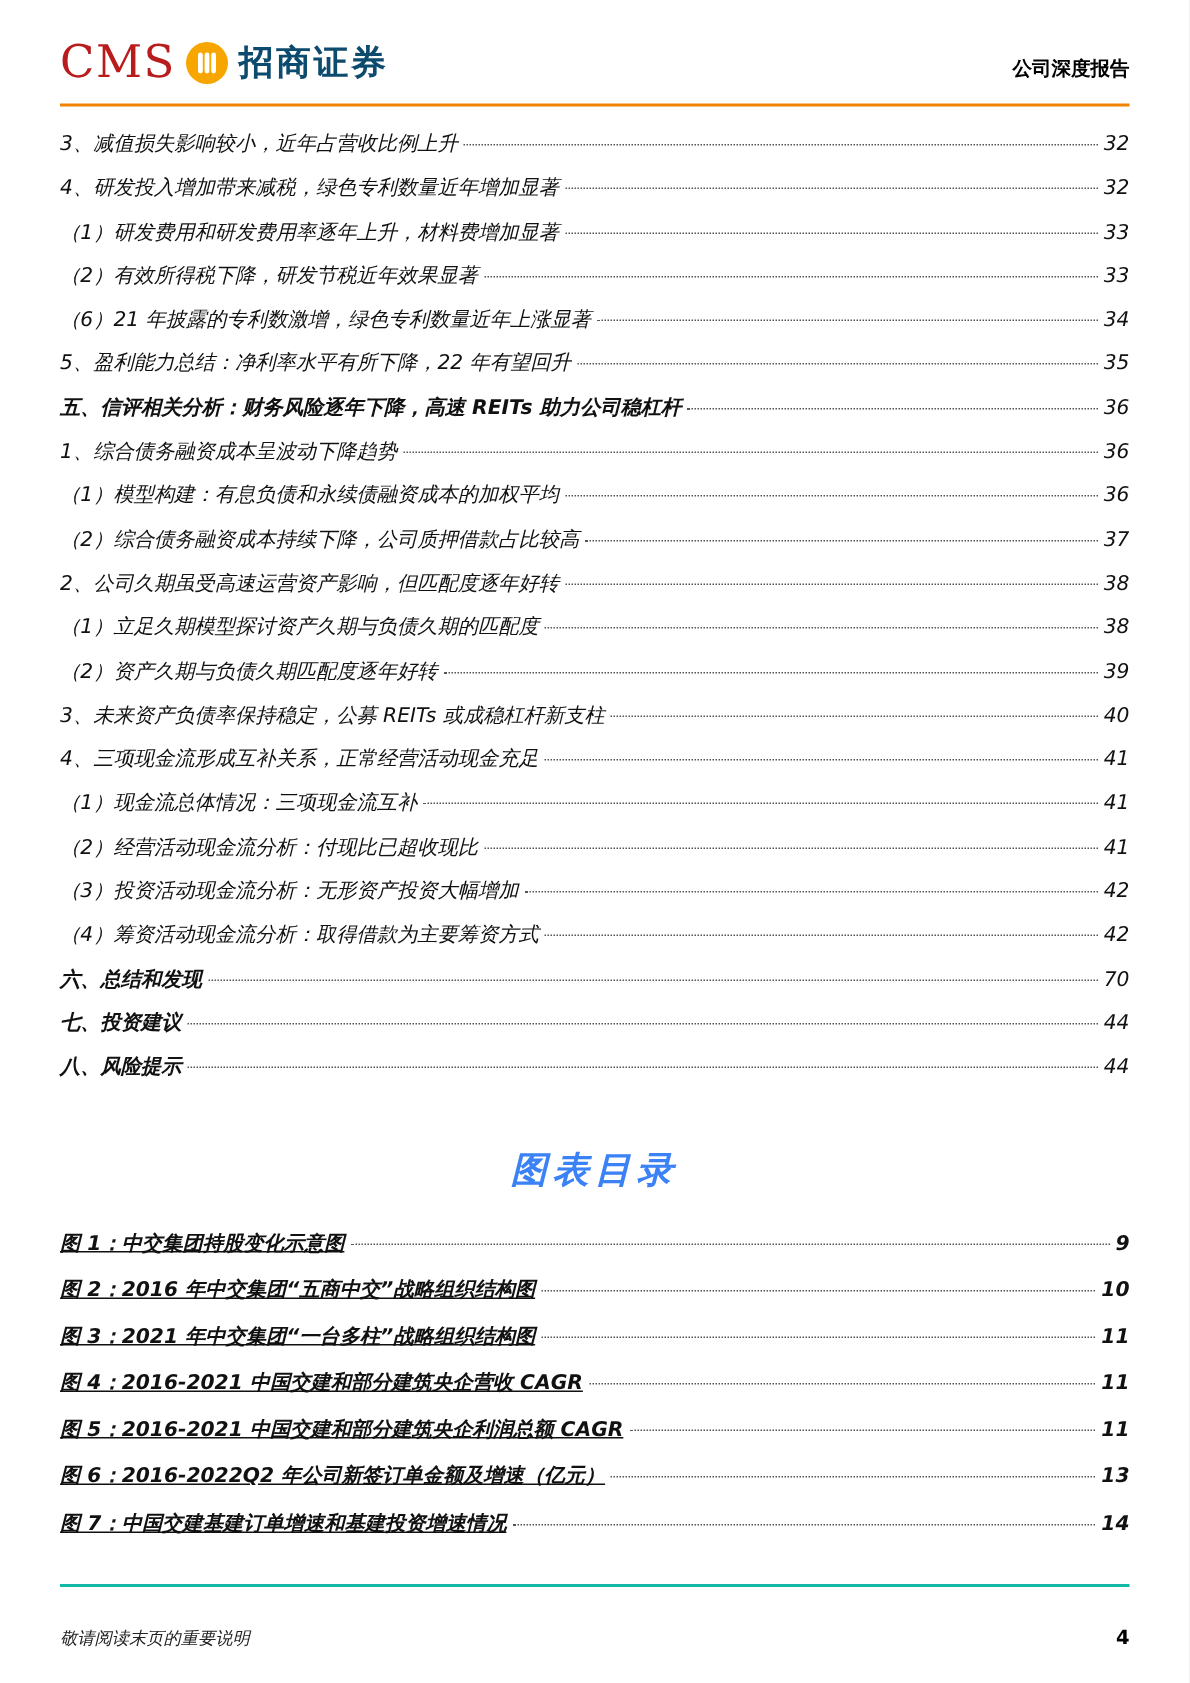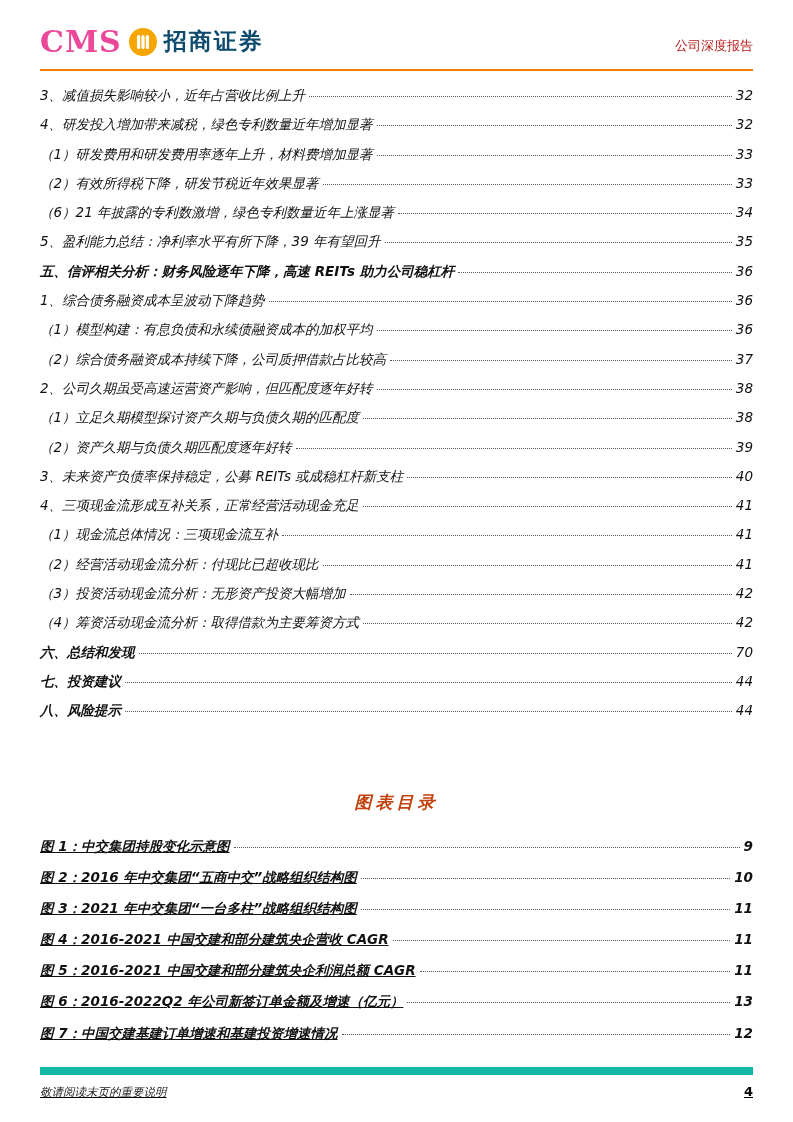--- a/index.html
+++ b/index.html
@@ -9,29 +9,29 @@
     position:relative; font-family:"DejaVu Sans","Liberation Sans",sans-serif;
     overflow:hidden;
   }
   
   .header {
     margin:0 40px; padding-top:24px; display:flex;
     justify-content:space-between; align-items:flex-end;
   }
   .logo { display:flex; align-items:center; gap:6px; }
   .logo-cms {
-    color:#ec4899; font-weight:bold; font-size:30px; letter-spacing:1px;
+    color:#b91c1c; font-weight:normal; font-size:30px; letter-spacing:1px;
     font-family:"DejaVu Serif","Liberation Serif",serif;
   }
   .logo-circle { width:30px; height:30px; display:block; }
   .logo-brand {
     color:#0c4a6e; font-weight:bold; font-size:23px; letter-spacing:2px;
     font-family:"DejaVu Serif","Liberation Serif",serif;
   }
-  .report-type { color:#b91c1c; font-size:13px; padding-bottom:4px; }
+  .report-type { color:#000000; font-size:13px; padding-bottom:4px;font-weight:bold; }
   .header-rule { margin:10px 40px 0 40px; border-top:2.5px solid #ef8200; }
 
   
   .toc { margin:16px 40px 0 40px; }
   .toc-row {
     display:flex; align-items:baseline; height:29.3px;
     font-size:13.5px; font-style:italic; color:#111; cursor:pointer;
   }
   .fig-list .toc-row { height:31.2px; font-size:13.5px; }
   .toc-row .lbl { white-space:nowrap; }
@@ -39,31 +39,31 @@
   .fig-list .toc-row .lbl { font-weight:bold; font-style:italic;text-decoration:underline; }
   .dots {
     flex:1 1 auto; margin:0 4px; border-bottom:1.6px dotted #555;
     transform:translateY(-3px); min-width:20px;
   }
   .pg { white-space:nowrap; }
   .fig-list .toc-row .pg { font-weight:bold; }
 
   
   .fig-title {
-    margin-top:59px; text-align:center; color:#c2410c;
-    font-size:17px; font-weight:bold; letter-spacing:4px;
+    margin-top:32px; text-align:center; color:#3b82f6;
+    font-size:24px; font-weight:bold; letter-spacing:4px;
     font-family:"DejaVu Serif","Liberation Serif",serif; font-style:italic;
   }
   .fig-list { margin:24px 40px 0 40px; }
 
   
   .footer {
     position:absolute; left:40px; right:40px; bottom:22px;
-    border-top:8px solid #14b8a6; padding-top:9px;
-    display:flex; justify-content:space-between; align-items:baseline;text-decoration:underline;
+    border-top:2px solid #14b8a6; padding-top:27px;
+    display:flex; justify-content:space-between; align-items:baseline;
   }
   .footer-note { font-size:11.5px; font-style:italic; color:#222; }
   .footer-page { font-size:13px; font-weight:bold; color:#000; }
 </style>
 </head>
 <body>
 
 <div class="page">
 
   <div class="header">
@@ -106,21 +106,21 @@
       <span class="pg">33</span>
     </div>
 
     <div class="toc-row lvl3">
       <span class="lbl">（6）21 年披露的专利数激增，绿色专利数量近年上涨显著</span>
       <span class="dots"></span>
       <span class="pg">34</span>
     </div>
 
     <div class="toc-row lvl2">
-      <span class="lbl">5、盈利能力总结：净利率水平有所下降，39 年有望回升</span>
+      <span class="lbl">5、盈利能力总结：净利率水平有所下降，22 年有望回升</span>
       <span class="dots"></span>
       <span class="pg">35</span>
     </div>
 
     <div class="toc-row lvl1">
       <span class="lbl">五、信评相关分析：财务风险逐年下降，高速 REITs 助力公司稳杠杆</span>
       <span class="dots"></span>
       <span class="pg">36</span>
     </div>
 
@@ -249,21 +249,21 @@
 
     <div class="toc-row">
       <span class="lbl">图 6：2016-2022Q2 年公司新签订单金额及增速（亿元）</span>
       <span class="dots"></span>
       <span class="pg">13</span>
     </div>
 
     <div class="toc-row">
       <span class="lbl">图 7：中国交建基建订单增速和基建投资增速情况</span>
       <span class="dots"></span>
-      <span class="pg">12</span>
+      <span class="pg">14</span>
     </div>
   </div>
 
   <div class="footer">
     <span class="footer-note">敬请阅读末页的重要说明</span>
     <span class="footer-page">4</span>
   </div>
 
 </div>
 

